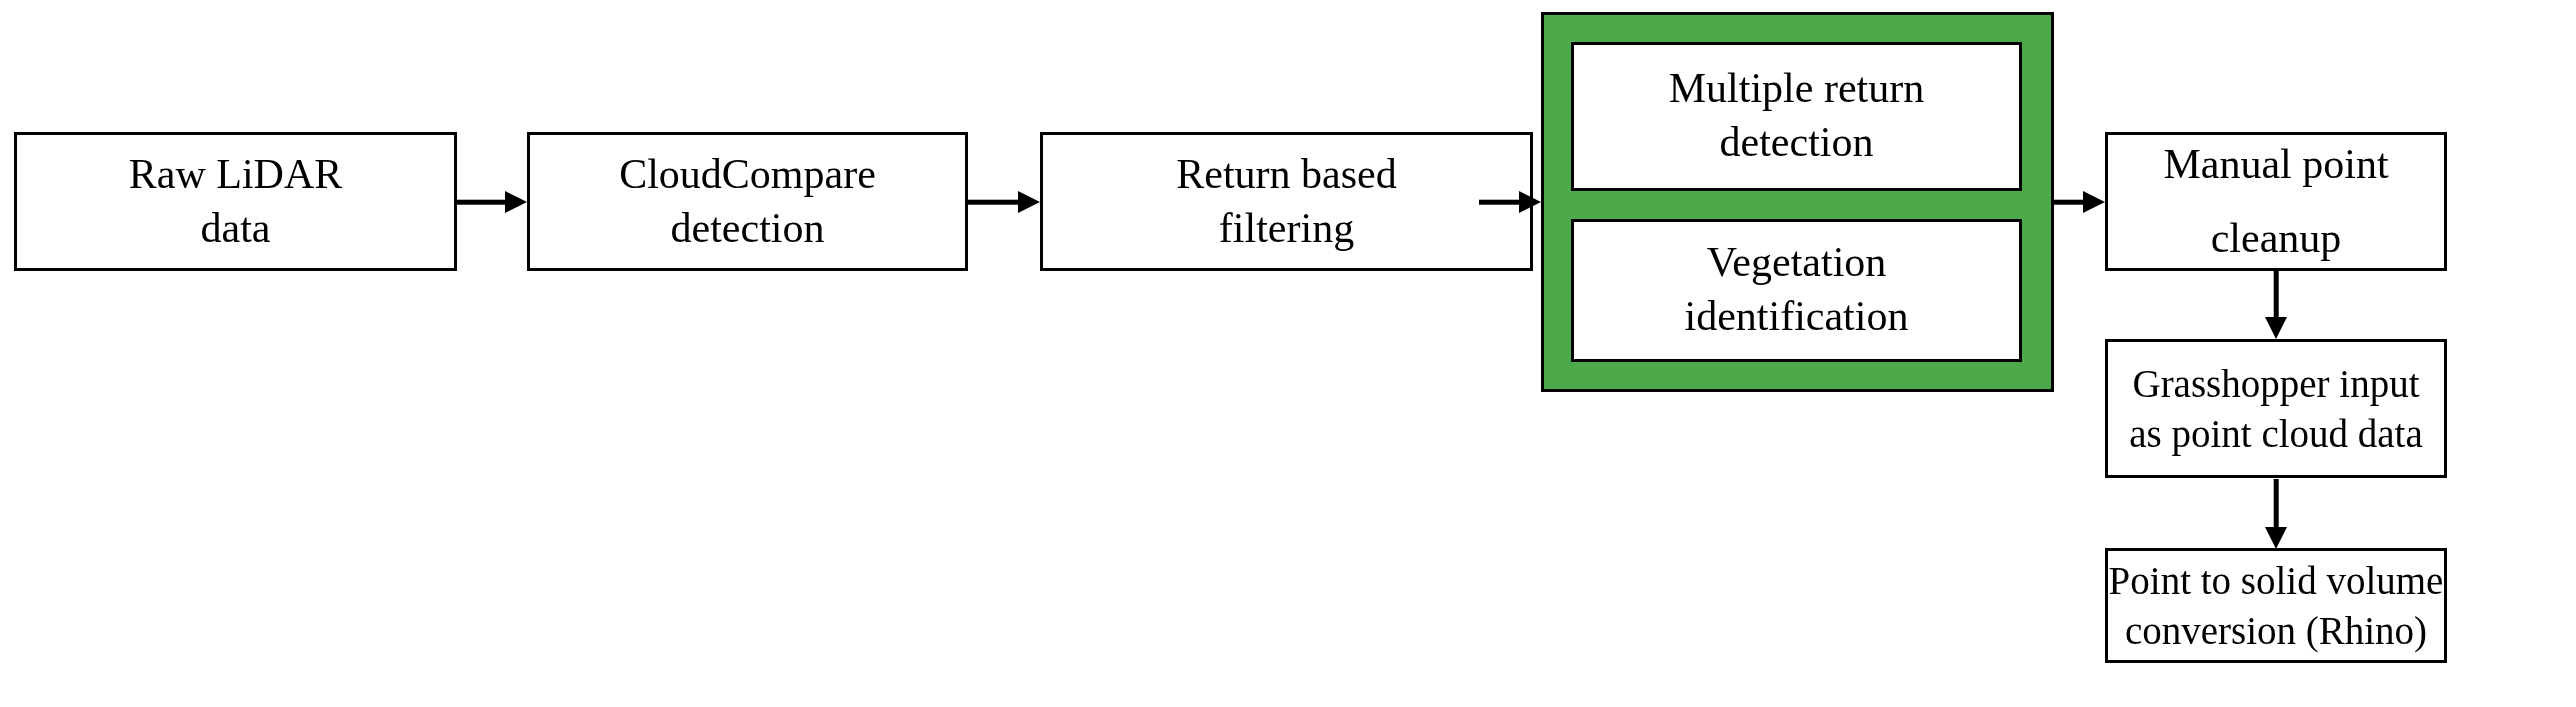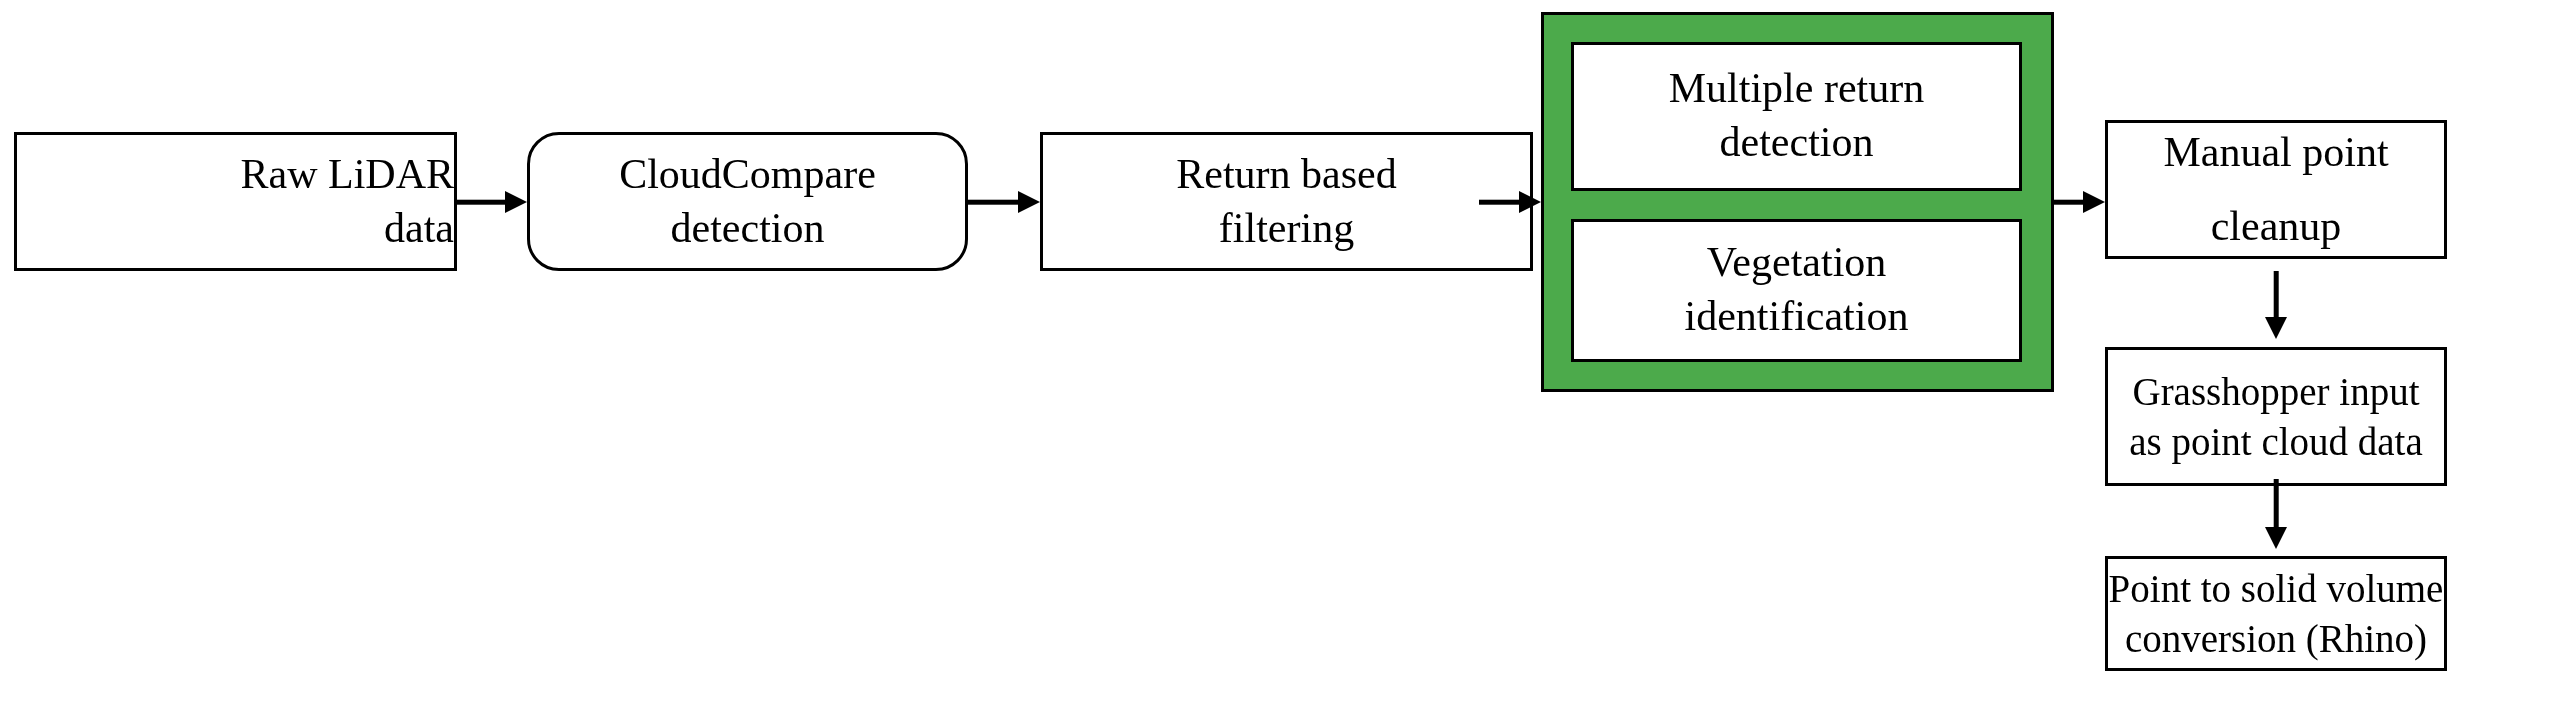--- a/index.html
+++ b/index.html
@@ -23,21 +23,21 @@
     border: 3.1px solid #000000;
     display: flex;
     flex-direction: column;
     align-items: center;
     justify-content: center;
     text-align: center;
     font-size: 42px;
     line-height: 1.28;
     white-space: nowrap;
   }
-  .node.small { font-size: 39px; margin-top: 8px; }
+  .node.small { font-size: 39px; }
   .group {
     position: absolute;
     box-sizing: border-box;
     background: #4caa4b;
     border: 3.9px solid #000000;
   }
   .arrow { position: absolute; }
   .arrow-h .arrow-shaft {
     position: absolute;
     left: 0; top: 50%;
@@ -67,27 +67,27 @@
     position: absolute;
     bottom: 0; left: 50%;
     transform: translateX(-50%);
     width: 0; height: 0;
     border-top: 22px solid #000000;
     border-left: 11px solid transparent;
     border-right: 11px solid transparent;
   }
 
   
-  #node-raw          { left: 14px;   top: 132px; width: 443px; height: 139px; align-items: flex-end; }
-  #node-cloudcompare { left: 527px;  top: 132px; width: 441px; height: 139px; border-radius: 32px; }
+  #node-raw          { left: 14px;   top: 132px; width: 443px; height: 139px; }
+  #node-cloudcompare { left: 527px;  top: 132px; width: 441px; height: 139px; }
   #node-return       { left: 1040px; top: 132px; width: 493px; height: 139px; }
   #group-vegetation  { left: 1541px; top: 11.6px;  width: 513px; height: 380px; }
   #node-multiple     { left: 27px;   top: 27px;  width: 451px; height: 149px; }
   #node-vegetation   { left: 27px;   top: 204px; width: 451px; height: 143px; }
-  #node-manual       { left: 2105px; top: 120px; width: 342px; height: 139px; gap: 20px; }
+  #node-manual       { left: 2105px; top: 132px; width: 342px; height: 139px; gap: 20px; }
   #node-grasshopper  { left: 2105px; top: 339px; width: 342px; height: 139px; }
   #node-pointsolid   { left: 2105px; top: 548px; width: 342px; height: 115px; }
 
   #arrow-1 { left: 457px;  top: 191px; width: 70px; height: 22px; }
   #arrow-2 { left: 968px; top: 191px; width: 72px; height: 22px; }
   #arrow-3 { left: 1479px; top: 191px; width: 62px; height: 22px; }
   #arrow-4 { left: 2054px; top: 191px; width: 51px; height: 22px; }
   #arrow-5 { left: 2265px; top: 271px; width: 22px; height: 68px; }
   #arrow-6 { left: 2265px; top: 479px; width: 22px; height: 70px; }
 </style>

